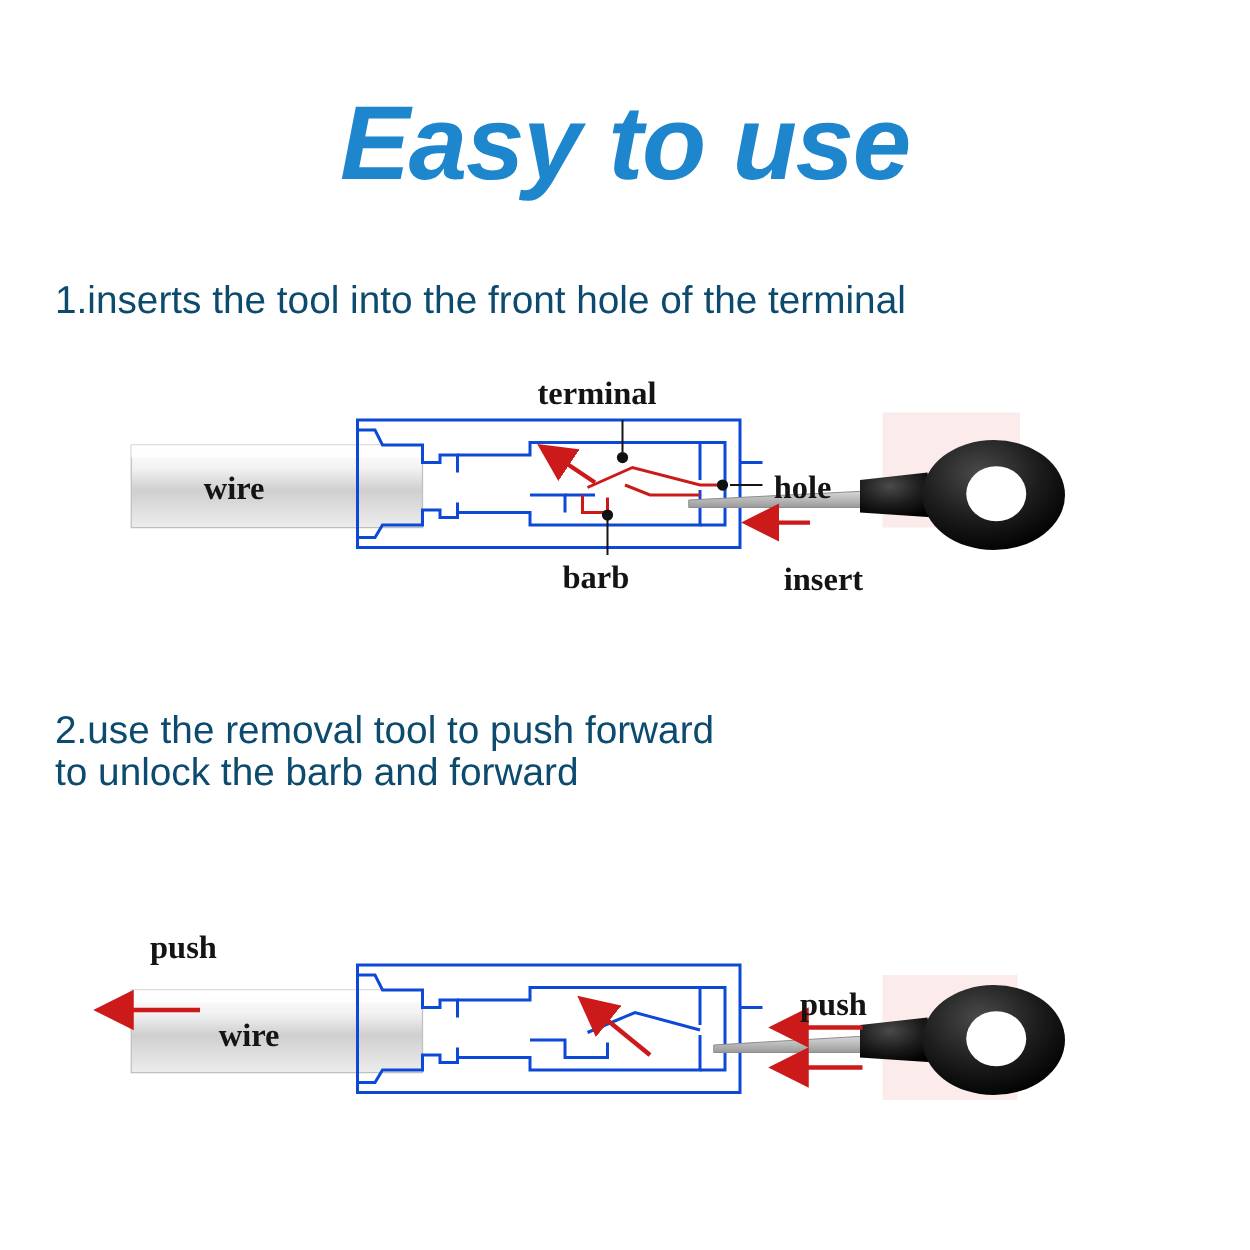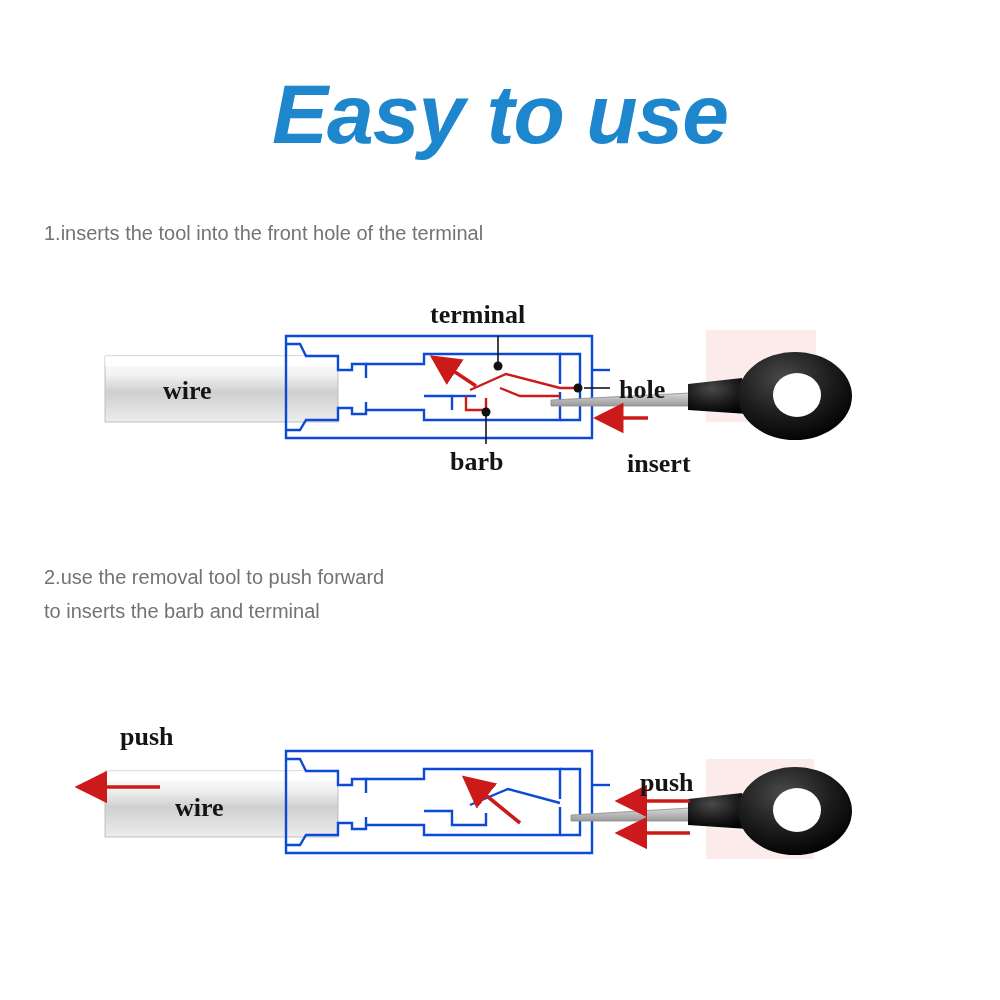--- a/index.html
+++ b/index.html
@@ -31,54 +31,54 @@
     font-style: italic;
     font-weight: bold;
     font-size: 84px;
     letter-spacing: -1px;
     color: #1d86cd;
     line-height: 1;
   }
   .step-text {
     position: absolute;
     font-family: "Liberation Sans", sans-serif;
-    font-size: 20px;
-    color: #737373;
+    font-size: 31px;
+    color: #0c4a6e;
     white-space: nowrap;
   }
   .step1-text { top: 222px; left: 44px; }
   .step2-line1 { top: 528px; left: 44px; margin-top: 38px; }
   .step2-line2 { top: 600px; left: 44px; }
 
   .diagram {
     position: absolute;
     left: 0;
   }
   .diagram svg { display: block; }
 
   #diagram-1 { top: 292px; }
-  #diagram-2 { top: 699px; }
+  #diagram-2 { top: 720px; }
 
   .lbl {
     font-family: "Liberation Serif", serif;
     font-weight: bold;
     fill: #141414;
   }
 </style>
 </head>
 <body>
 
 <div class="page">
 
   <div class="title">Easy to use</div>
 
   <div class="step-text step1-text">1.inserts the tool into the front hole of the terminal</div>
 
   <div class="step-text step2-line1">2.use the removal tool to push forward</div>
-  <div class="step-text step2-line2">to inserts the barb and terminal</div>
+  <div class="step-text step2-line2">to unlock the barb and forward</div>
 
   <div class="diagram" id="diagram-1">
     <svg width="1000" height="210" viewBox="0 0 1000 210" xmlns="http://www.w3.org/2000/svg">
       <defs>
         <linearGradient id="wireGrad1" x1="0" y1="0" x2="0" y2="1">
           <stop offset="0%" stop-color="#ffffff"></stop>
           <stop offset="28%" stop-color="#f2f2f2"></stop>
           <stop offset="55%" stop-color="#cfcfcf"></stop>
           <stop offset="100%" stop-color="#ededed"></stop>
         </linearGradient>

